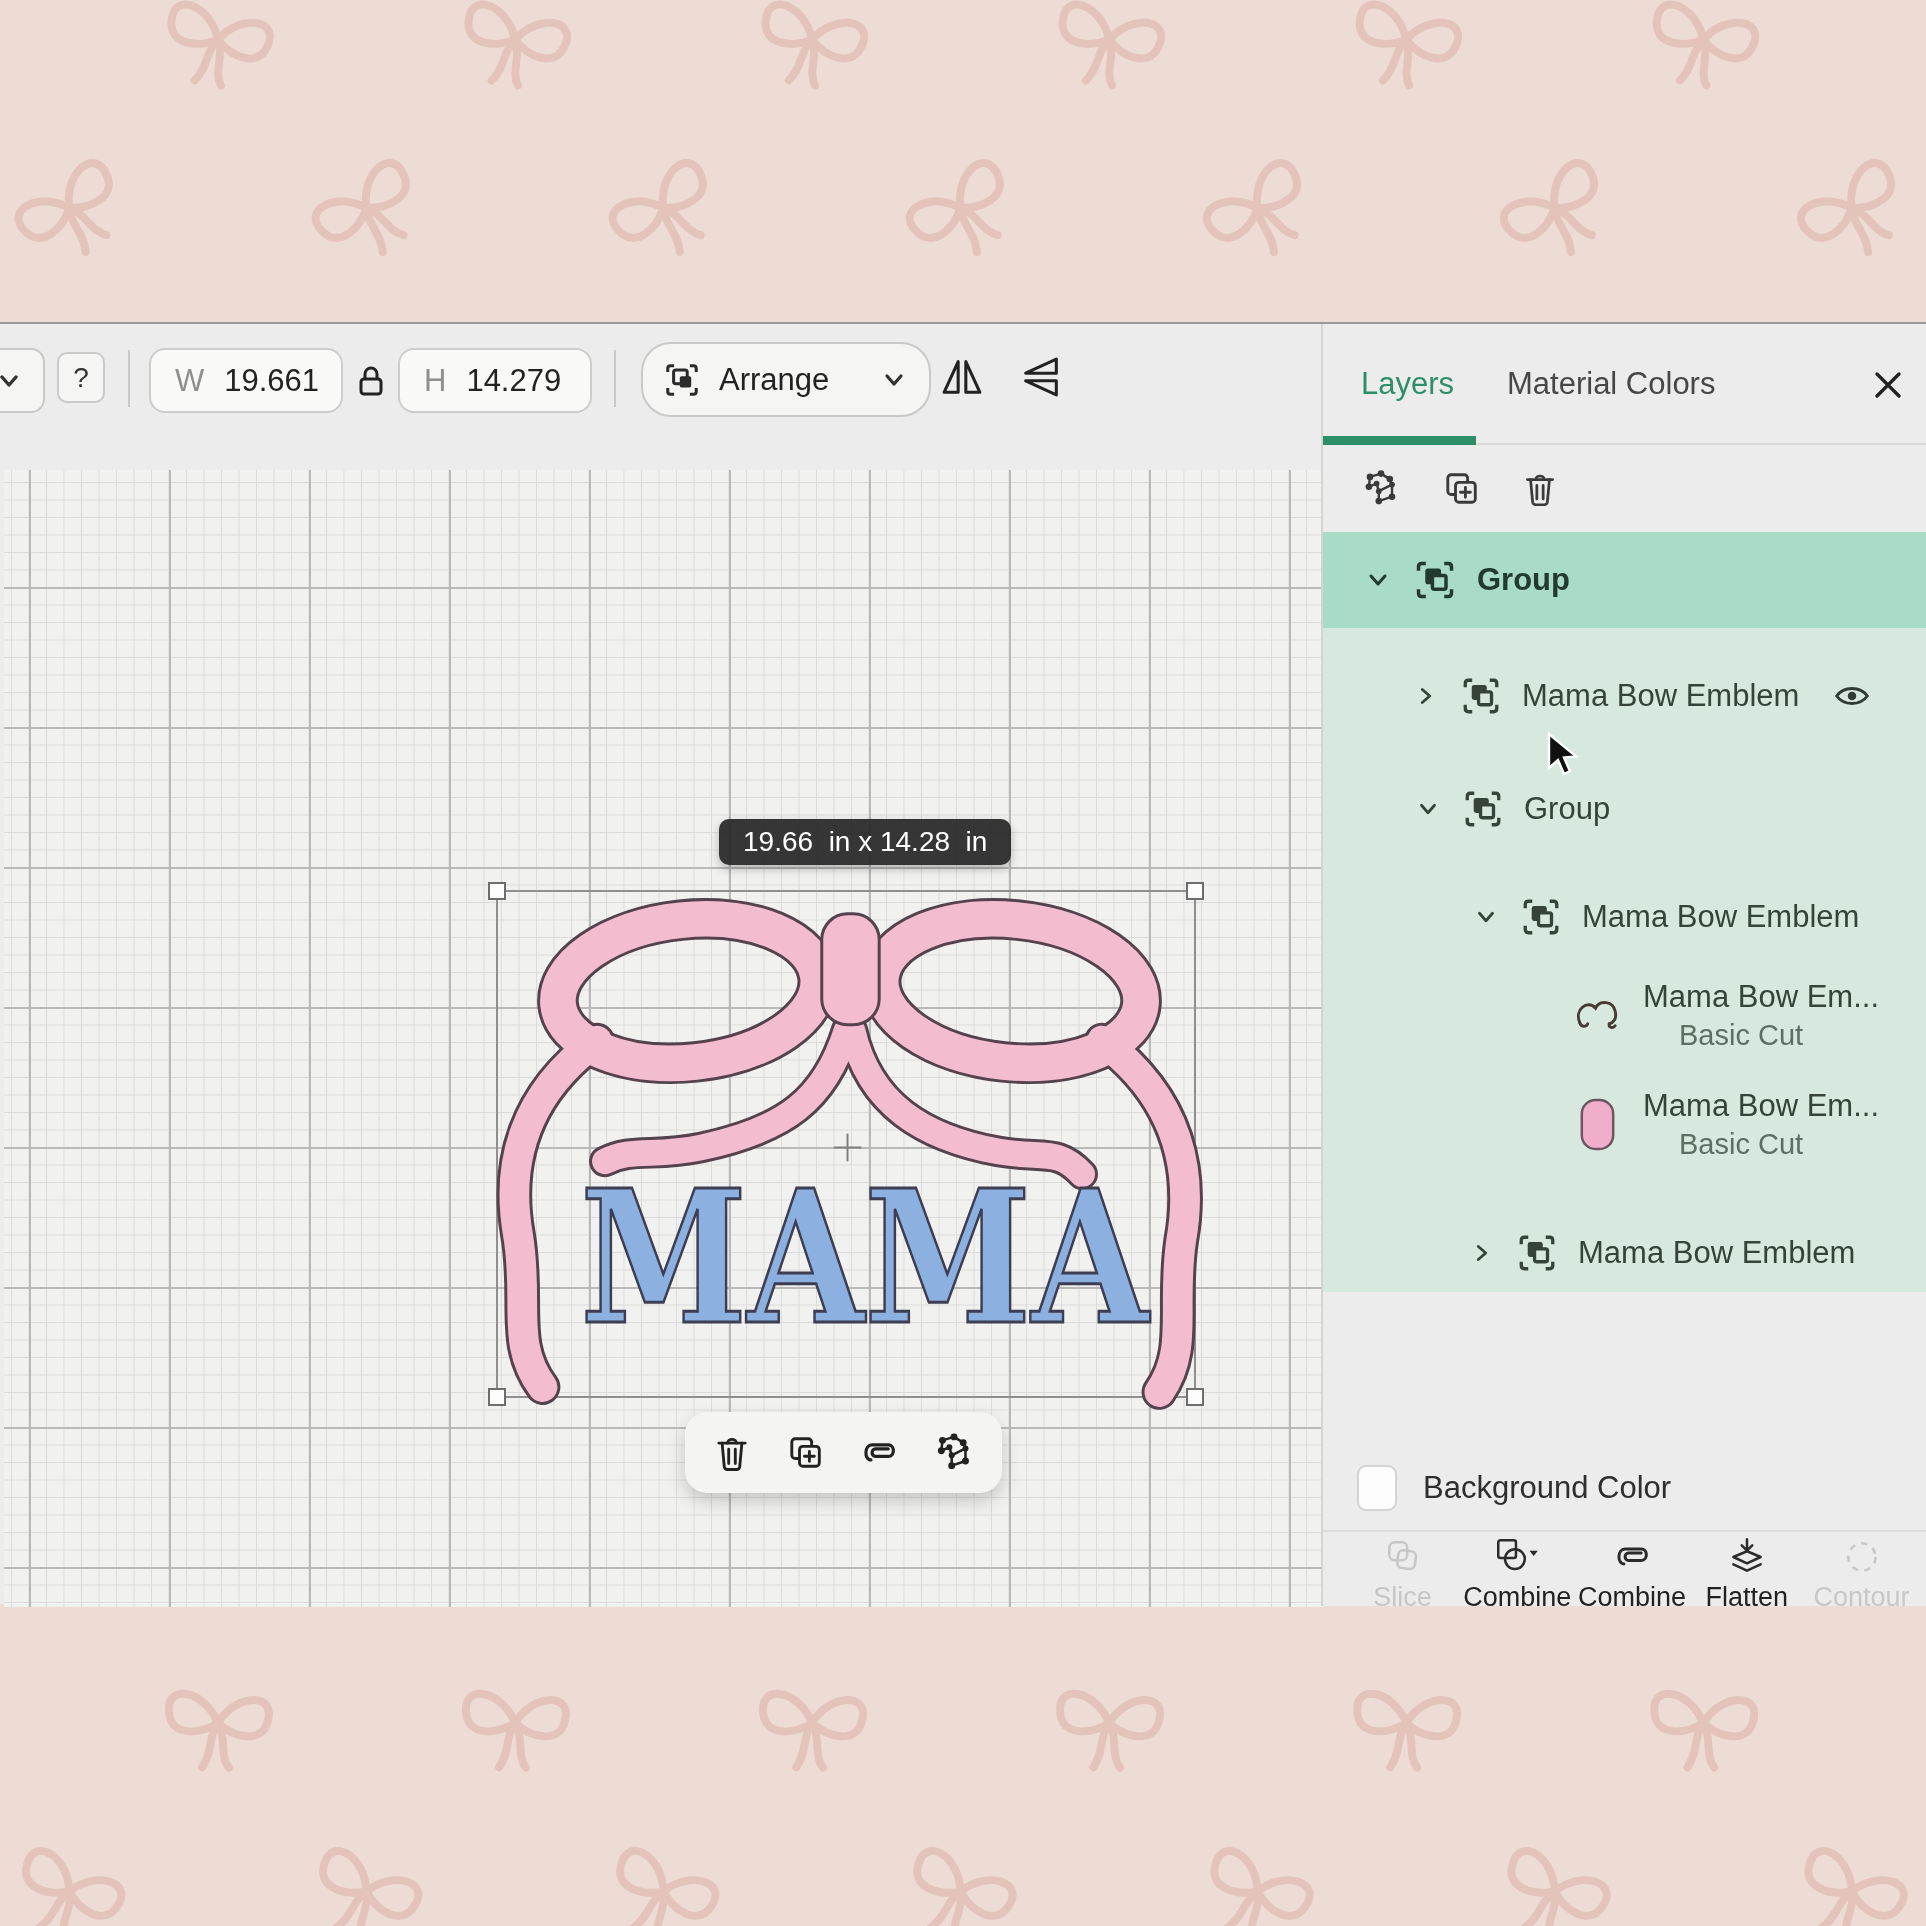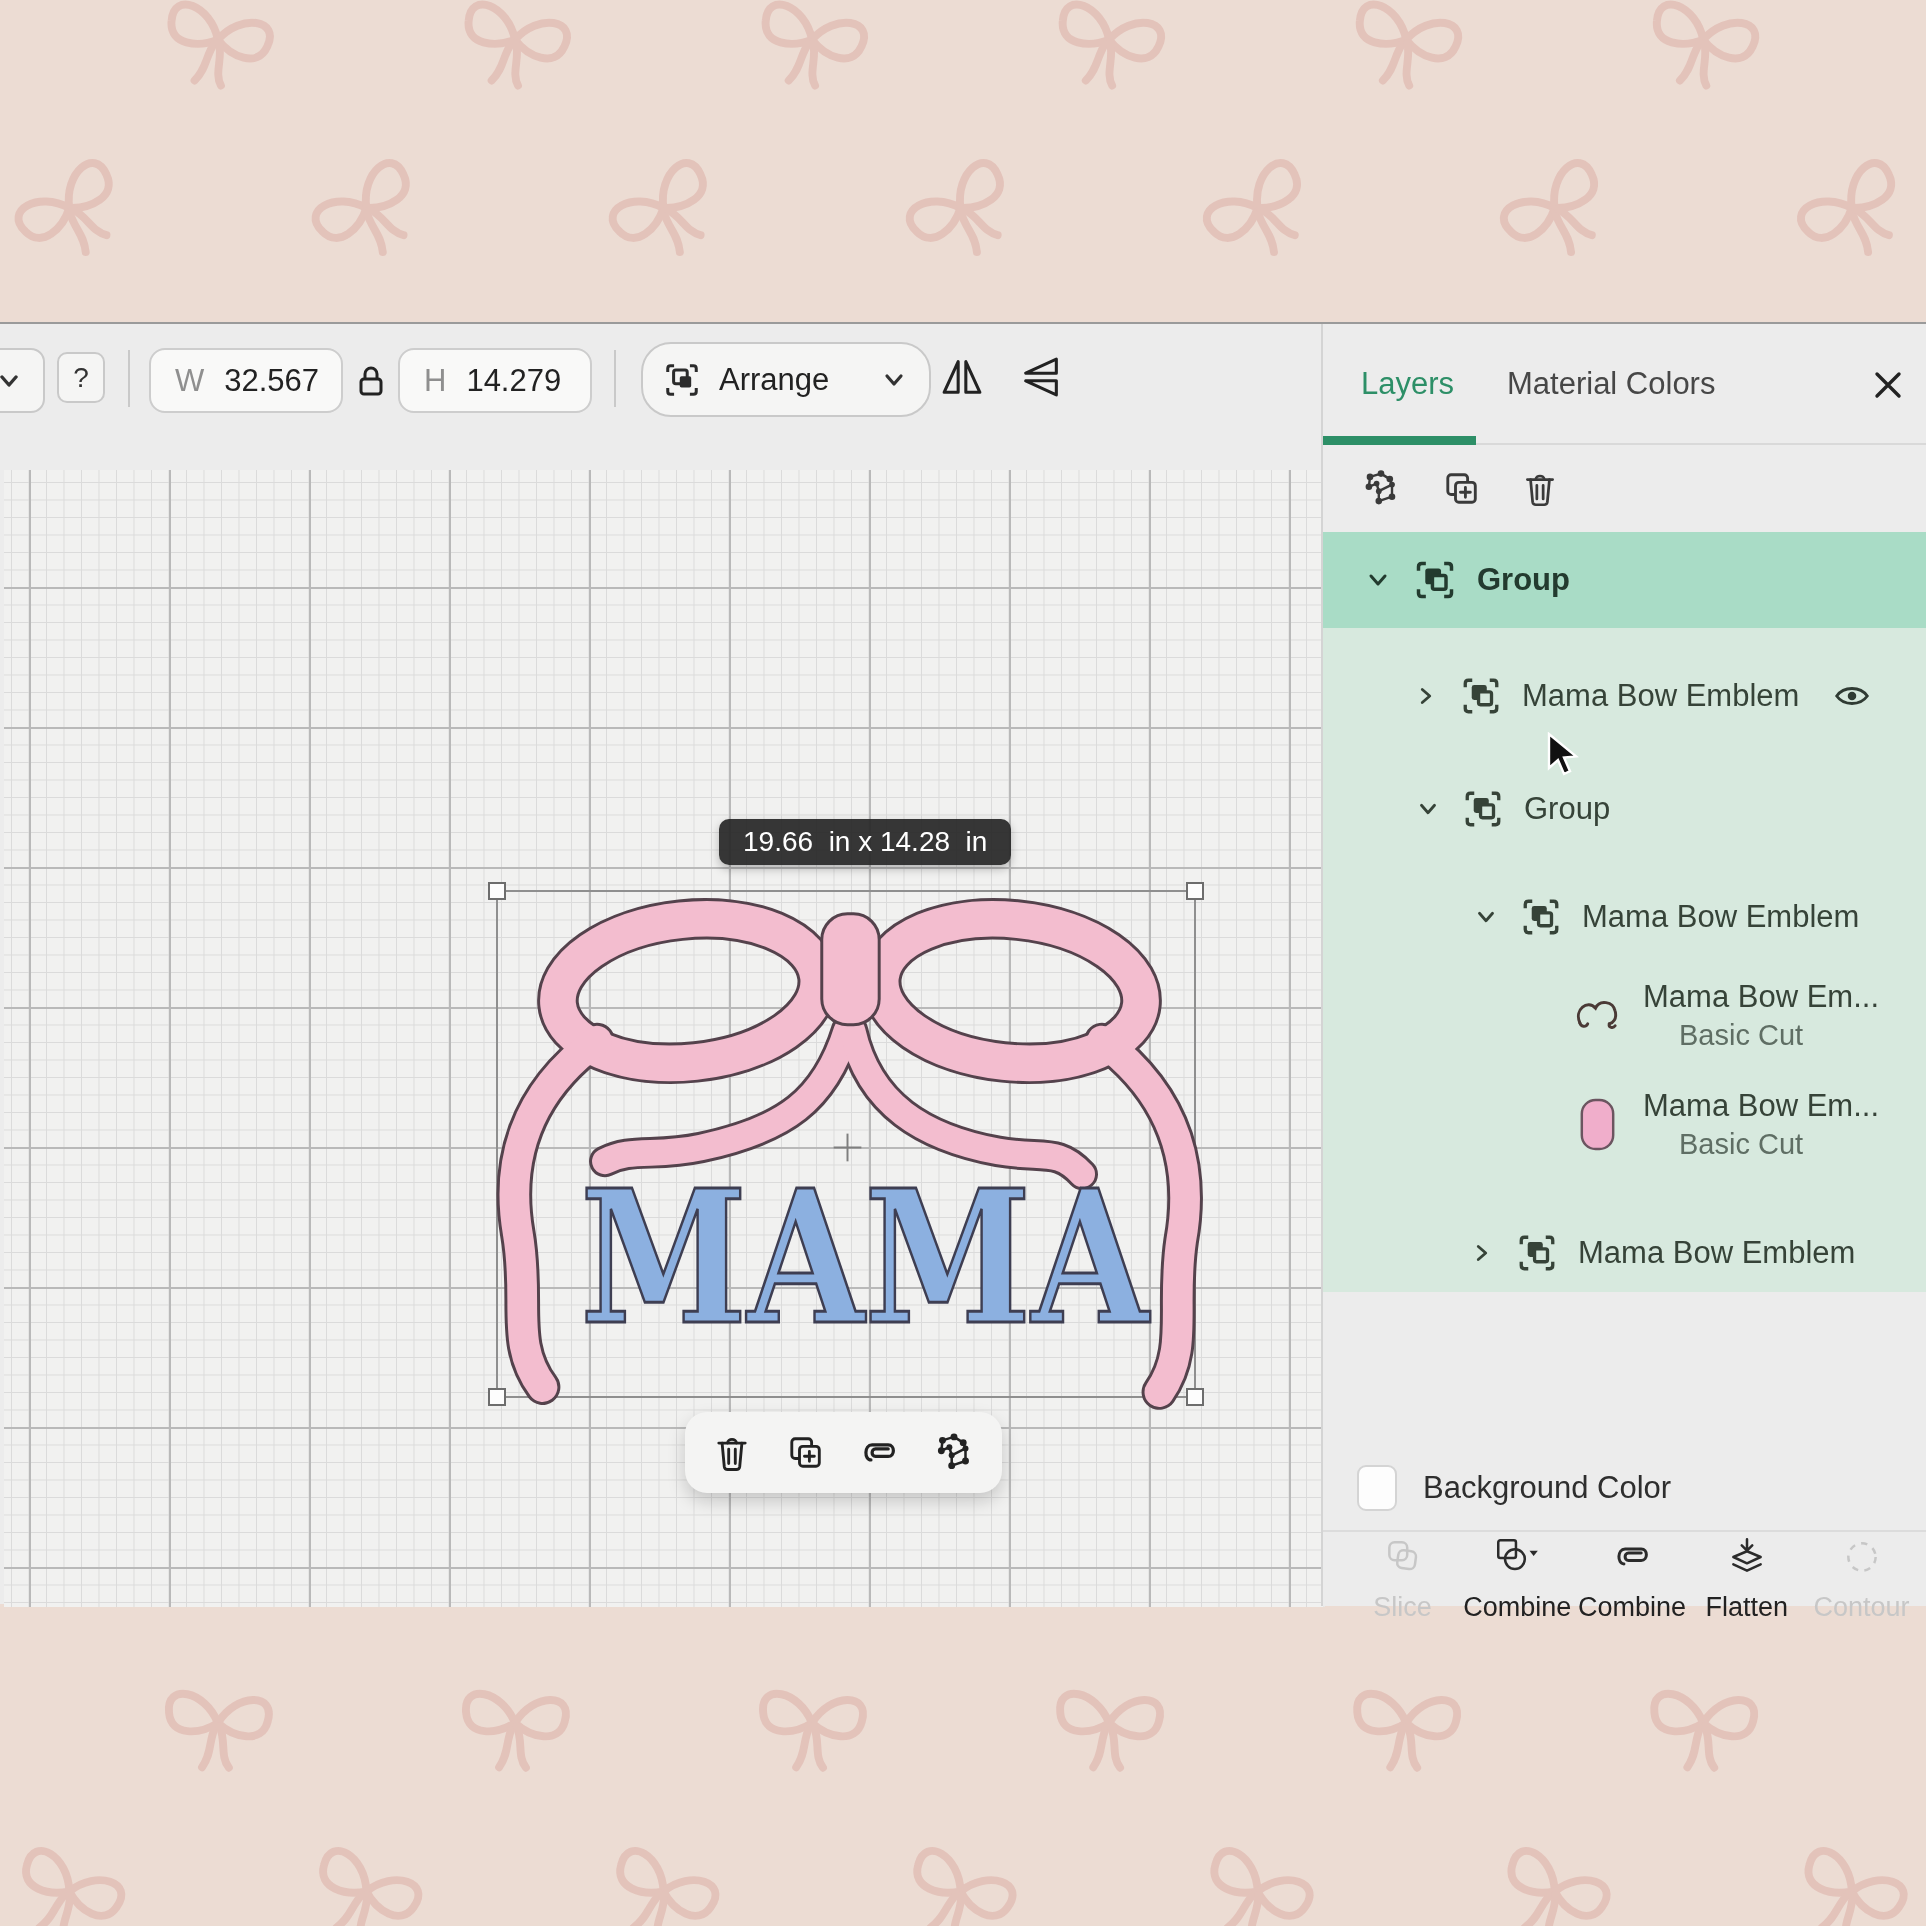--- a/index.html
+++ b/index.html
@@ -87,21 +87,21 @@
 
   .bgc-row { position:absolute; left:0; top:1124px; width:606px; height:79px;
     display:flex; align-items:center; gap:26px; padding-left:34px;
     font-size:31px; color:#2e2e2e; }
   .bgc-swatch { width:40px; height:46px; background:#fdfdfd;
     border:2px solid #d4d4d4; border-radius:9px; }
 
   .bottom-bar { position:absolute; left:0; top:1206px; width:606px; height:76px;
     border-top:2px solid #dcdcdc; display:flex; justify-content:space-between;
     padding:4px 14px 0 26px; }
-  .tool { display:flex; flex-direction:column; align-items:center; gap:14px;
+  .tool { display:flex; flex-direction:column; align-items:center; gap:4px;
     font-size:27px; color:#222; width:107px; }
   .tool.disabled { color:#c7c7c7; }
   .tool svg { flex:0 0 auto; }
 
   svg { display:block; }
 </style>
 </head>
 <body>
 
 <svg id="bows" width="1927" height="1927" viewBox="0 0 1946 1946">
@@ -209,21 +209,21 @@
           </svg>
       </span>
     </div>
     <div class="tb-btn" style="left:57px; top:28px; width:48px; height:51px; border-radius:10px; font-size:28px; color:#333;">
       <span>?</span>
     </div>
     <div class="tb-div" style="left:128px;"></div>
 
     <div class="tb-field" style="left:149px; width:194px;">
       <span class="lbl">W</span>
-      <span>32.567</span>
+      <span>19.661</span>
     </div>
     <span class="icon abs" style="left:350px; top:36px;">
       <svg width="42" height="42" viewBox="0 0 42 42" fill="none" stroke="#222" stroke-width="3">
         <rect x="11" y="19" width="20" height="15" rx="3"></rect>
         <path d="M15,19 V14 a6,6 0 0 1 12,0 V19"></path>
       </svg>
     </span>
     <div class="tb-field" style="left:398px; width:194px;">
       <span class="lbl">H</span>
       <span>14.279</span>

